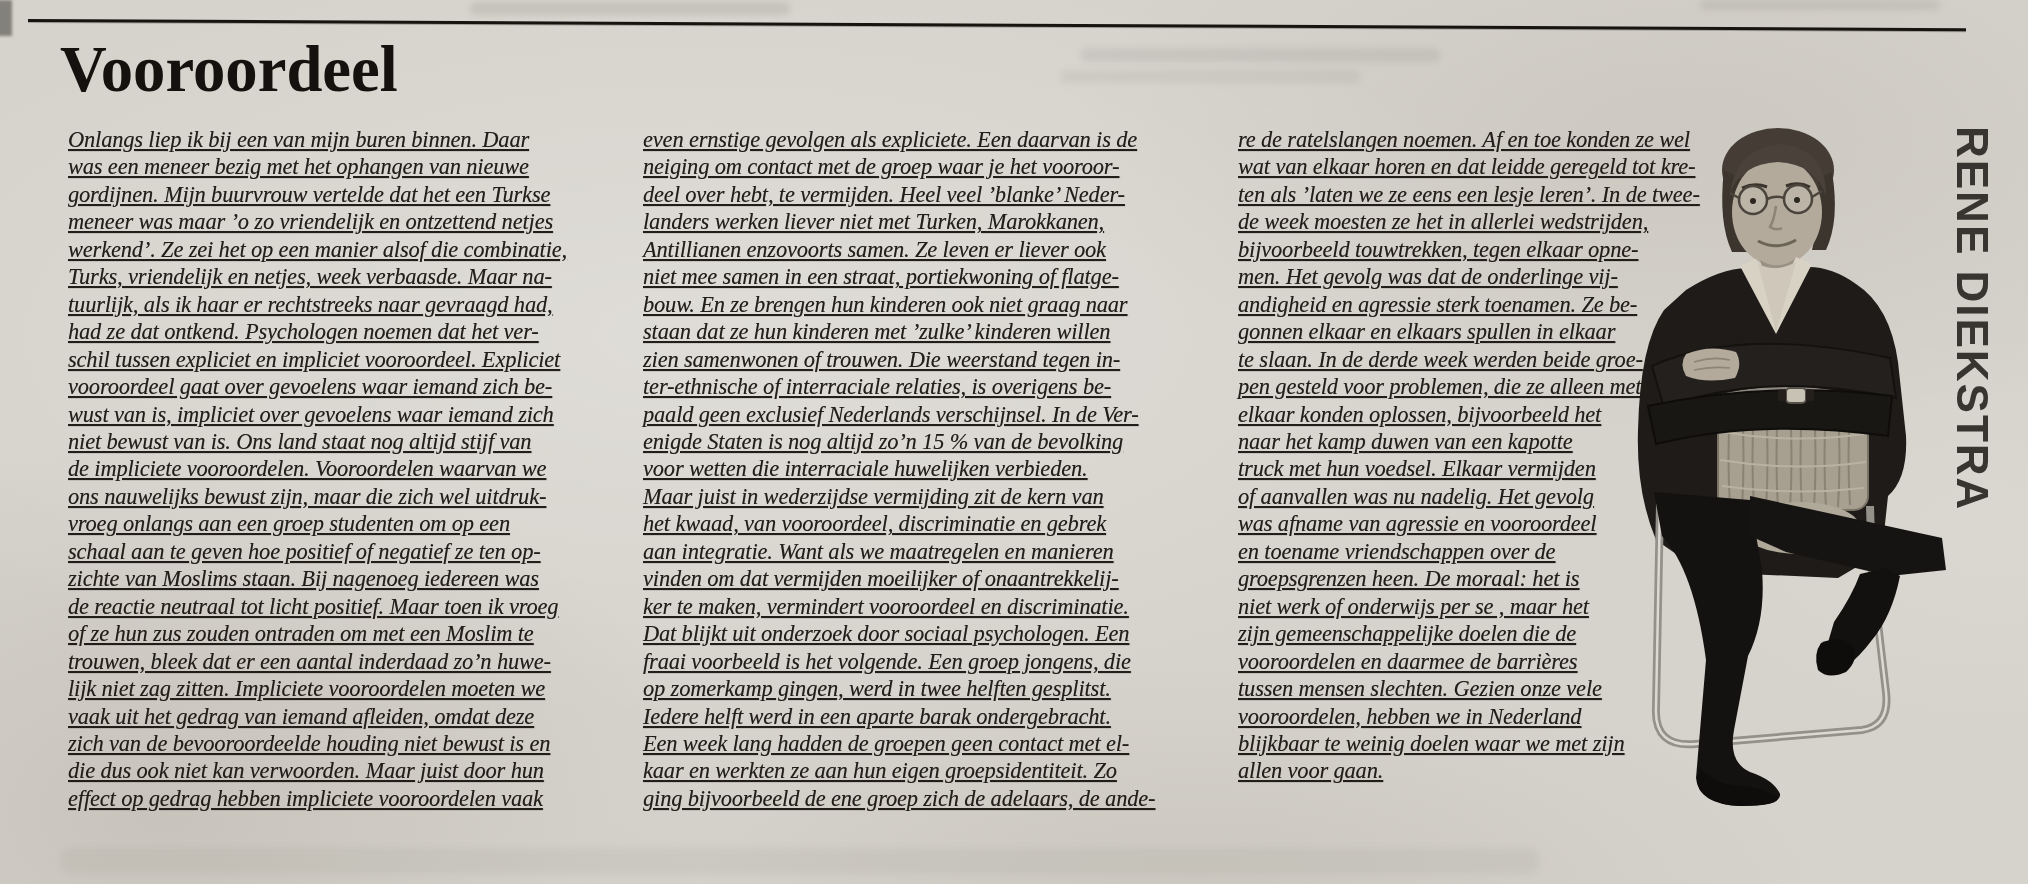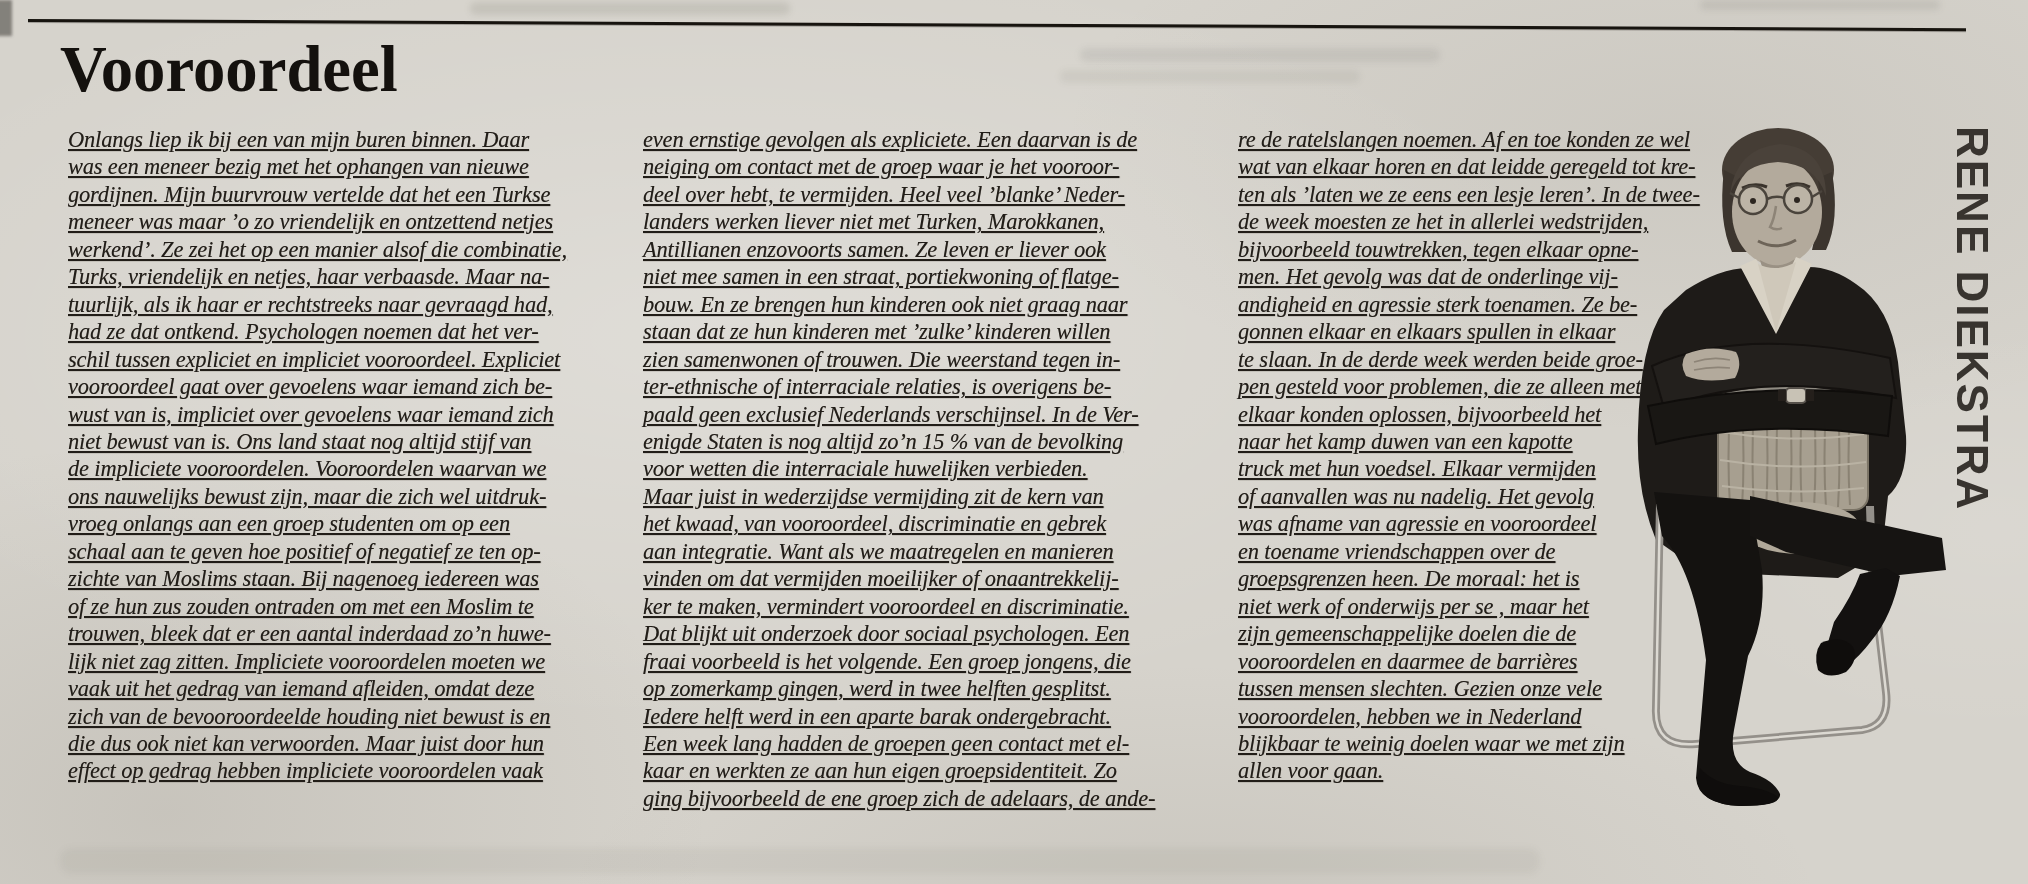--- a/index.html
+++ b/index.html
@@ -69,32 +69,33 @@
   <div class="smudge s6"></div>
 
   <h1 class="title">Vooroordeel</h1>
 
   <div class="col col1">
       <div class="tl">Onlangs liep ik bij een van mijn buren binnen. Daar</div>
       <div class="tl">was een meneer bezig met het ophangen van nieuwe</div>
       <div class="tl">gordijnen. Mijn buurvrouw vertelde dat het een Turkse</div>
       <div class="tl">meneer was maar ’o zo vriendelijk en ontzettend netjes</div>
       <div class="tl">werkend’. Ze zei het op een manier alsof die combinatie,</div>
-      <div class="tl">Turks, vriendelijk en netjes, haar verbaasde. Maar na-</div>
+      <div class="tl">Turks, vriendelijk en netjes, week verbaasde. Maar na-</div>
       <div class="tl">tuurlijk, als ik haar er rechtstreeks naar gevraagd had,</div>
       <div class="tl">had ze dat ontkend. Psychologen noemen dat het ver-</div>
       <div class="tl">schil tussen expliciet en impliciet vooroordeel. Expliciet</div>
       <div class="tl">vooroordeel gaat over gevoelens waar iemand zich be-</div>
       <div class="tl">wust van is, impliciet over gevoelens waar iemand zich</div>
       <div class="tl">niet bewust van is. Ons land staat nog altijd stijf van</div>
       <div class="tl">de impliciete vooroordelen. Vooroordelen waarvan we</div>
       <div class="tl">ons nauwelijks bewust zijn, maar die zich wel uitdruk-</div>
       <div class="tl">vroeg onlangs aan een groep studenten om op een</div>
       <div class="tl">schaal aan te geven hoe positief of negatief ze ten op-</div>
       <div class="tl">zichte van Moslims staan. Bij nagenoeg iedereen was</div>
+      <div class="tl">de reactie neutraal tot licht positief. Maar toen ik vroeg</div>
       <div class="tl">of ze hun zus zouden ontraden om met een Moslim te</div>
       <div class="tl">trouwen, bleek dat er een aantal inderdaad zo’n huwe-</div>
       <div class="tl">lijk niet zag zitten. Impliciete vooroordelen moeten we</div>
       <div class="tl">vaak uit het gedrag van iemand afleiden, omdat deze</div>
       <div class="tl">zich van de bevooroordeelde houding niet bewust is en</div>
       <div class="tl">die dus ook niet kan verwoorden. Maar juist door hun</div>
       <div class="tl">effect op gedrag hebben impliciete vooroordelen vaak</div>
     </div>
   <div class="col col2">
       <div class="tl">even ernstige gevolgen als expliciete. Een daarvan is de</div>

